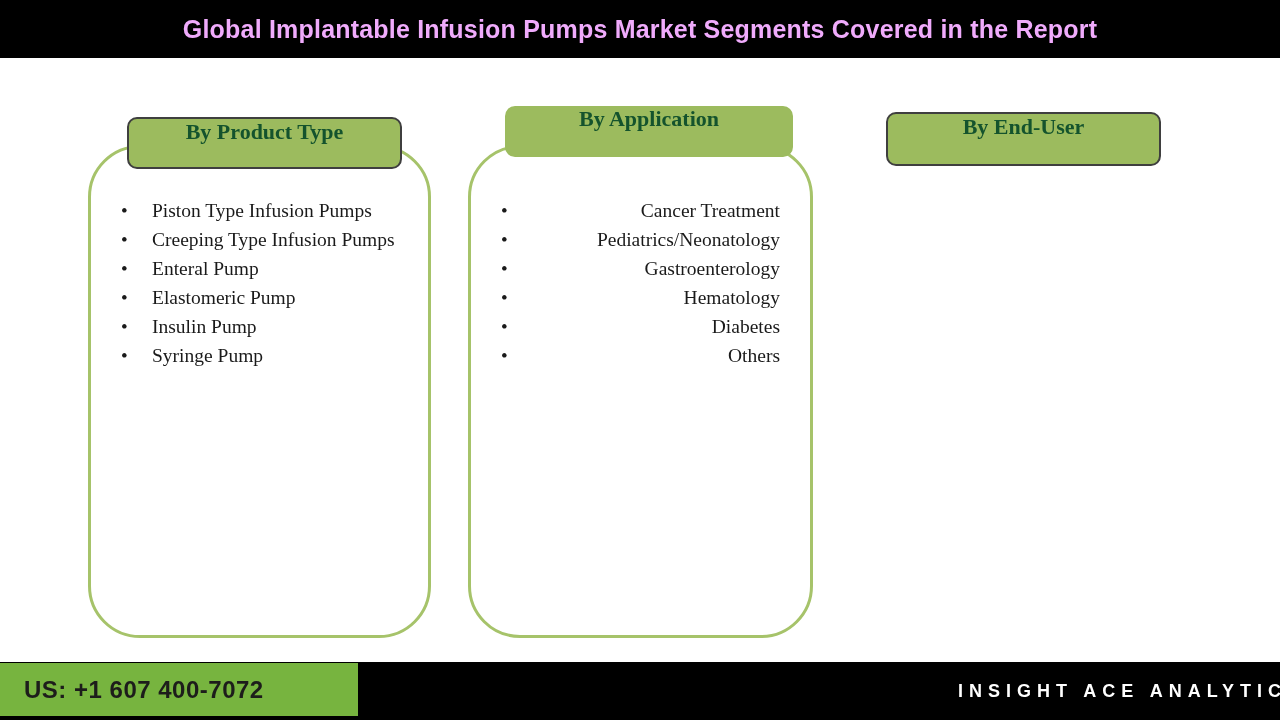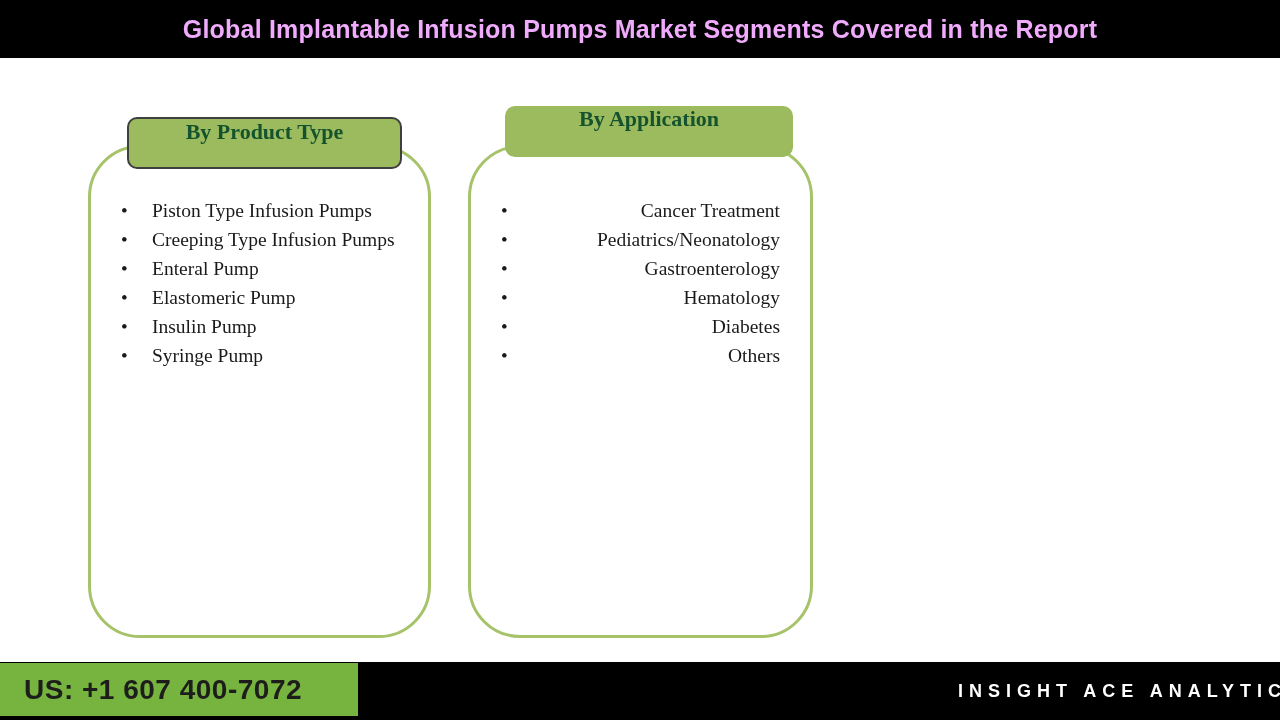--- a/index.html
+++ b/index.html
@@ -55,21 +55,21 @@
   
   .footer{
     position:absolute;left:0;top:662px;width:1280px;height:58px;
     background:#000000;
   }
   .footer-green{
     position:absolute;left:0;top:1px;width:358px;height:53px;
     background:#77b43f;display:flex;align-items:center;
   }
   .phone{
-    margin-left:24px;color:#1d1d1b;font-size:28px;font-weight:bold;
+    margin-left:24px;color:#1d1d1b;font-size:24px;font-weight:bold;
     font-family:"Liberation Sans",sans-serif;letter-spacing:.5px;
   }
   .brand{
     position:absolute;left:958px;top:0;height:58px;display:flex;align-items:center;
     color:#ffffff;font-size:18px;font-weight:bold;letter-spacing:6px;
     font-family:"Liberation Sans",sans-serif;white-space:nowrap;
   }
 </style>
 </head>
 <body>
@@ -101,20 +101,23 @@
     <ul class="seg-list">
         <li>Cancer Treatment</li>
         <li>Pediatrics/Neonatology</li>
         <li>Gastroenterology</li>
         <li>Hematology</li>
         <li>Diabetes</li>
         <li>Others</li>
       </ul>
   </div>
 
+  <div class="seg-badge badge-3 badge-bordered">
+    <span>By End-User</span>
+  </div>
 
   <div class="footer">
     <div class="footer-green">
       <span class="phone">US: +1 607 400-7072</span>
     </div>
 
     <div class="brand">INSIGHT ACE ANALYTIC</div>
   </div>
 
 </div>

